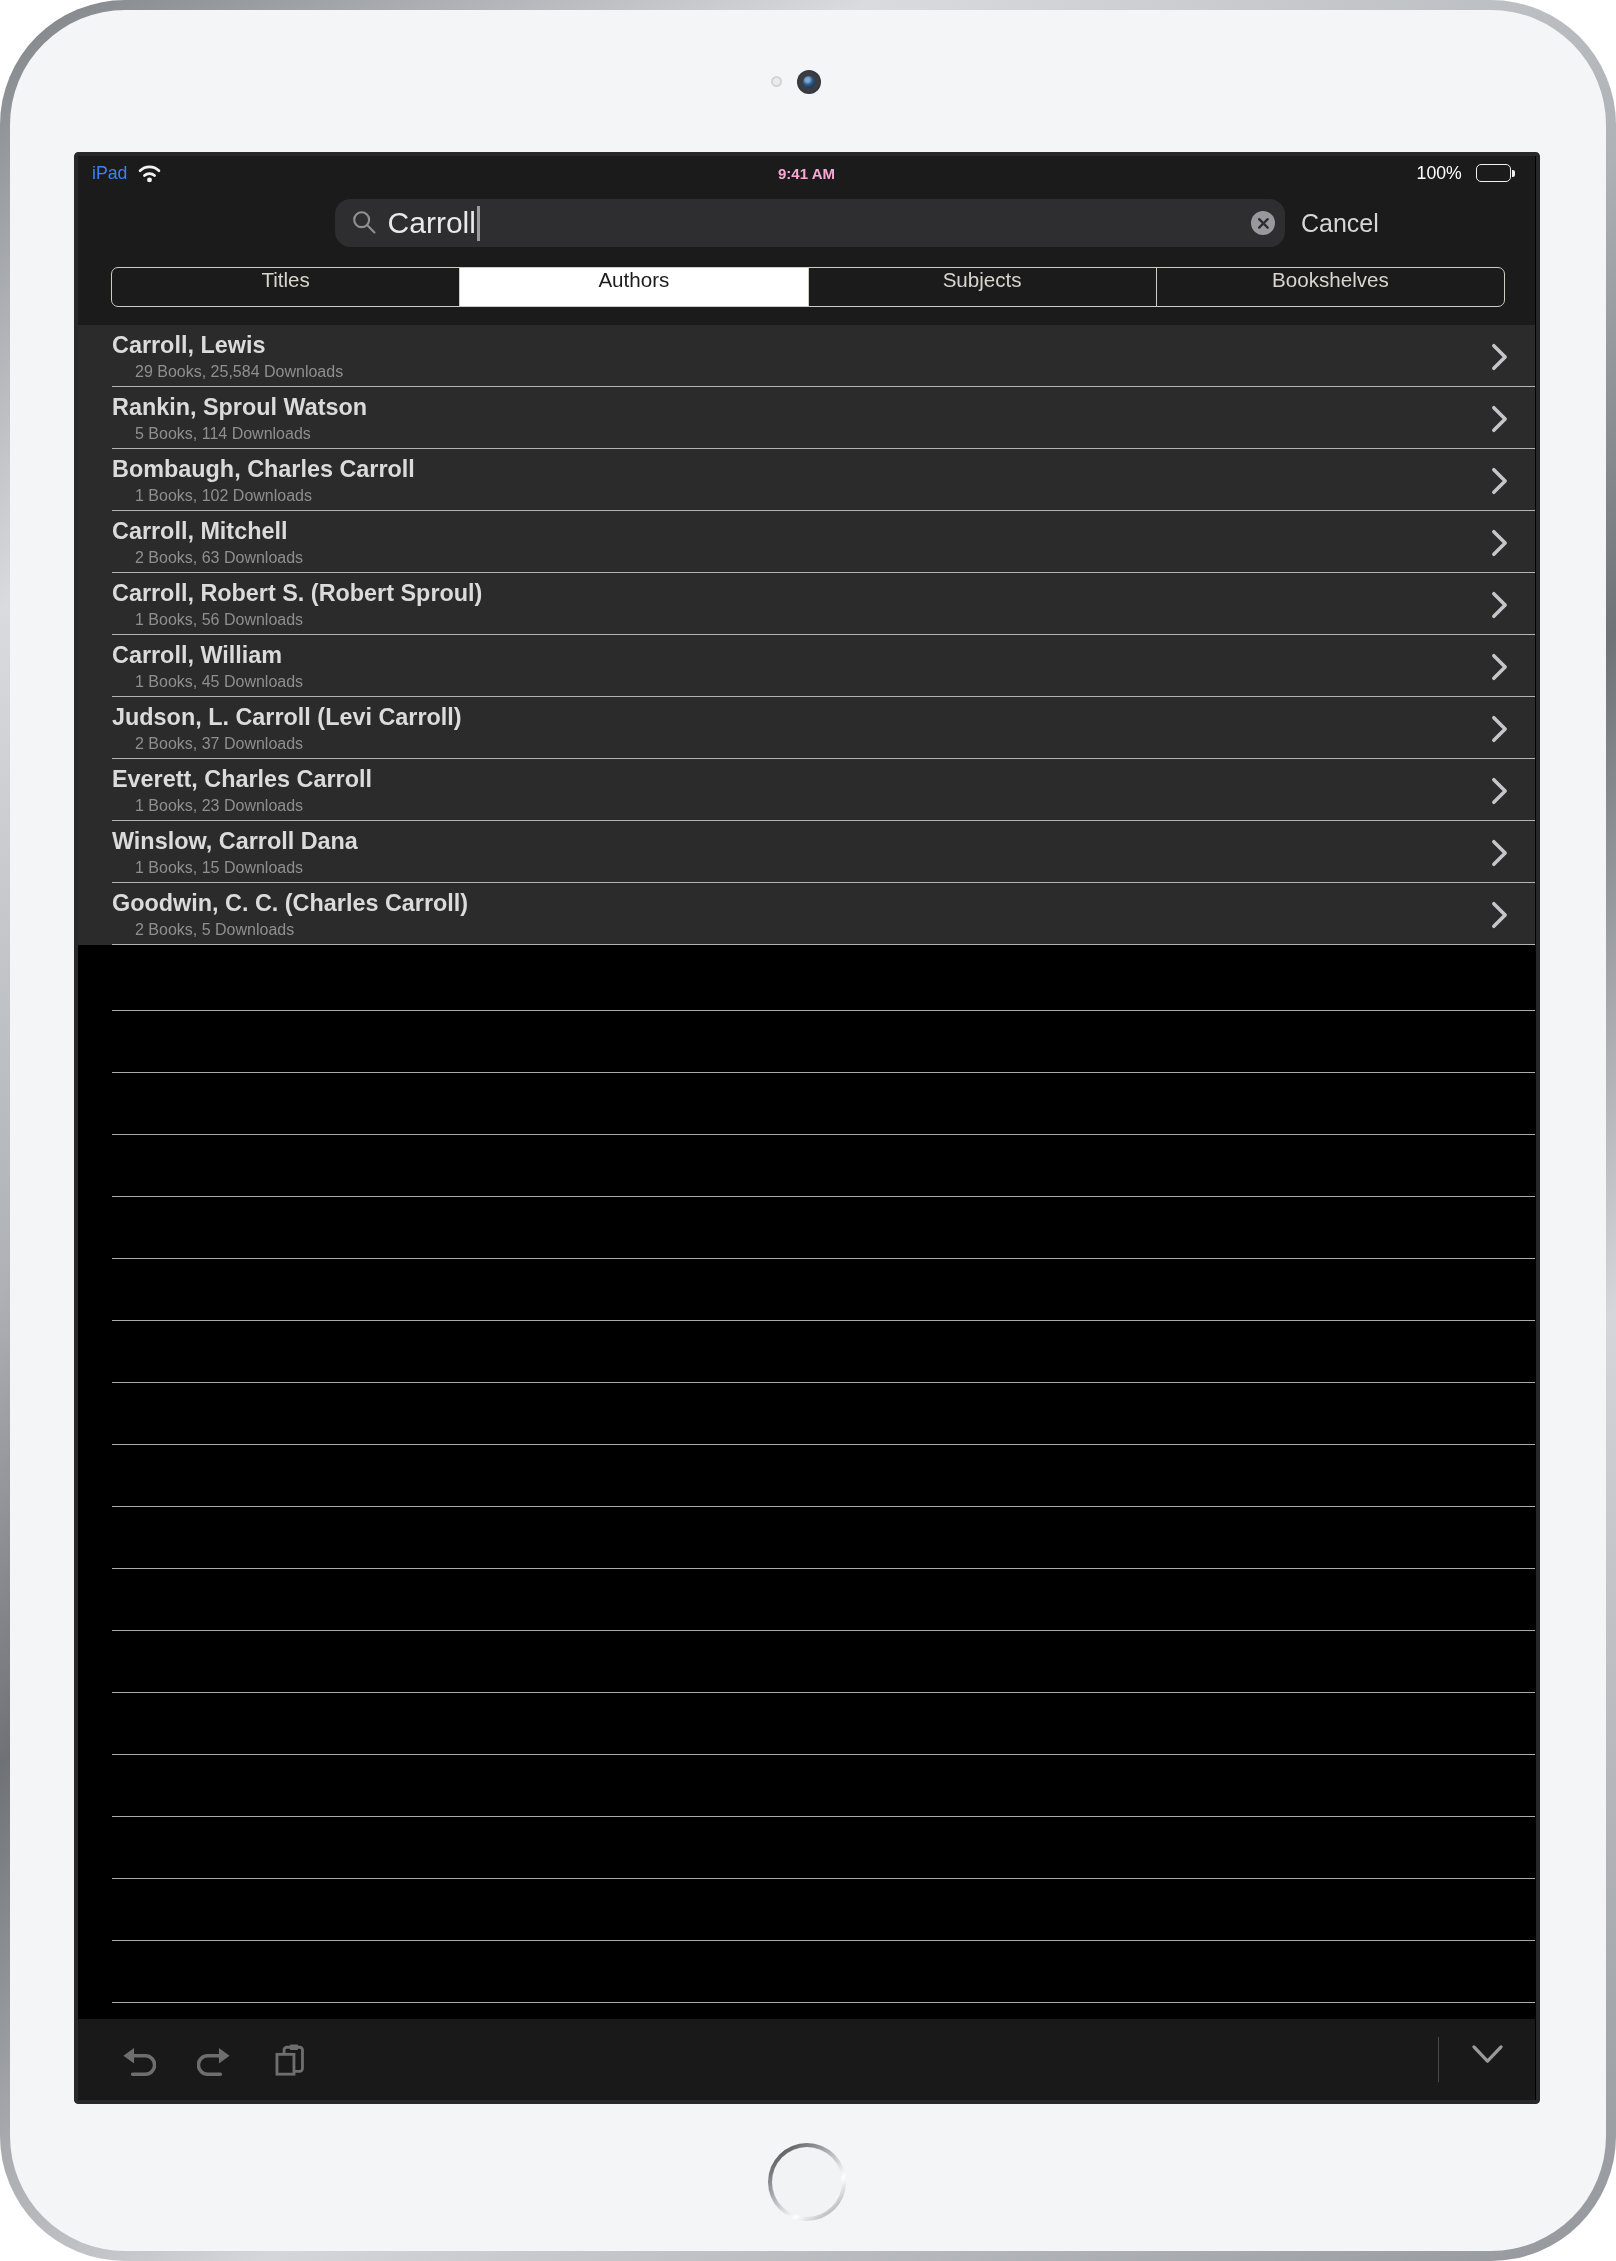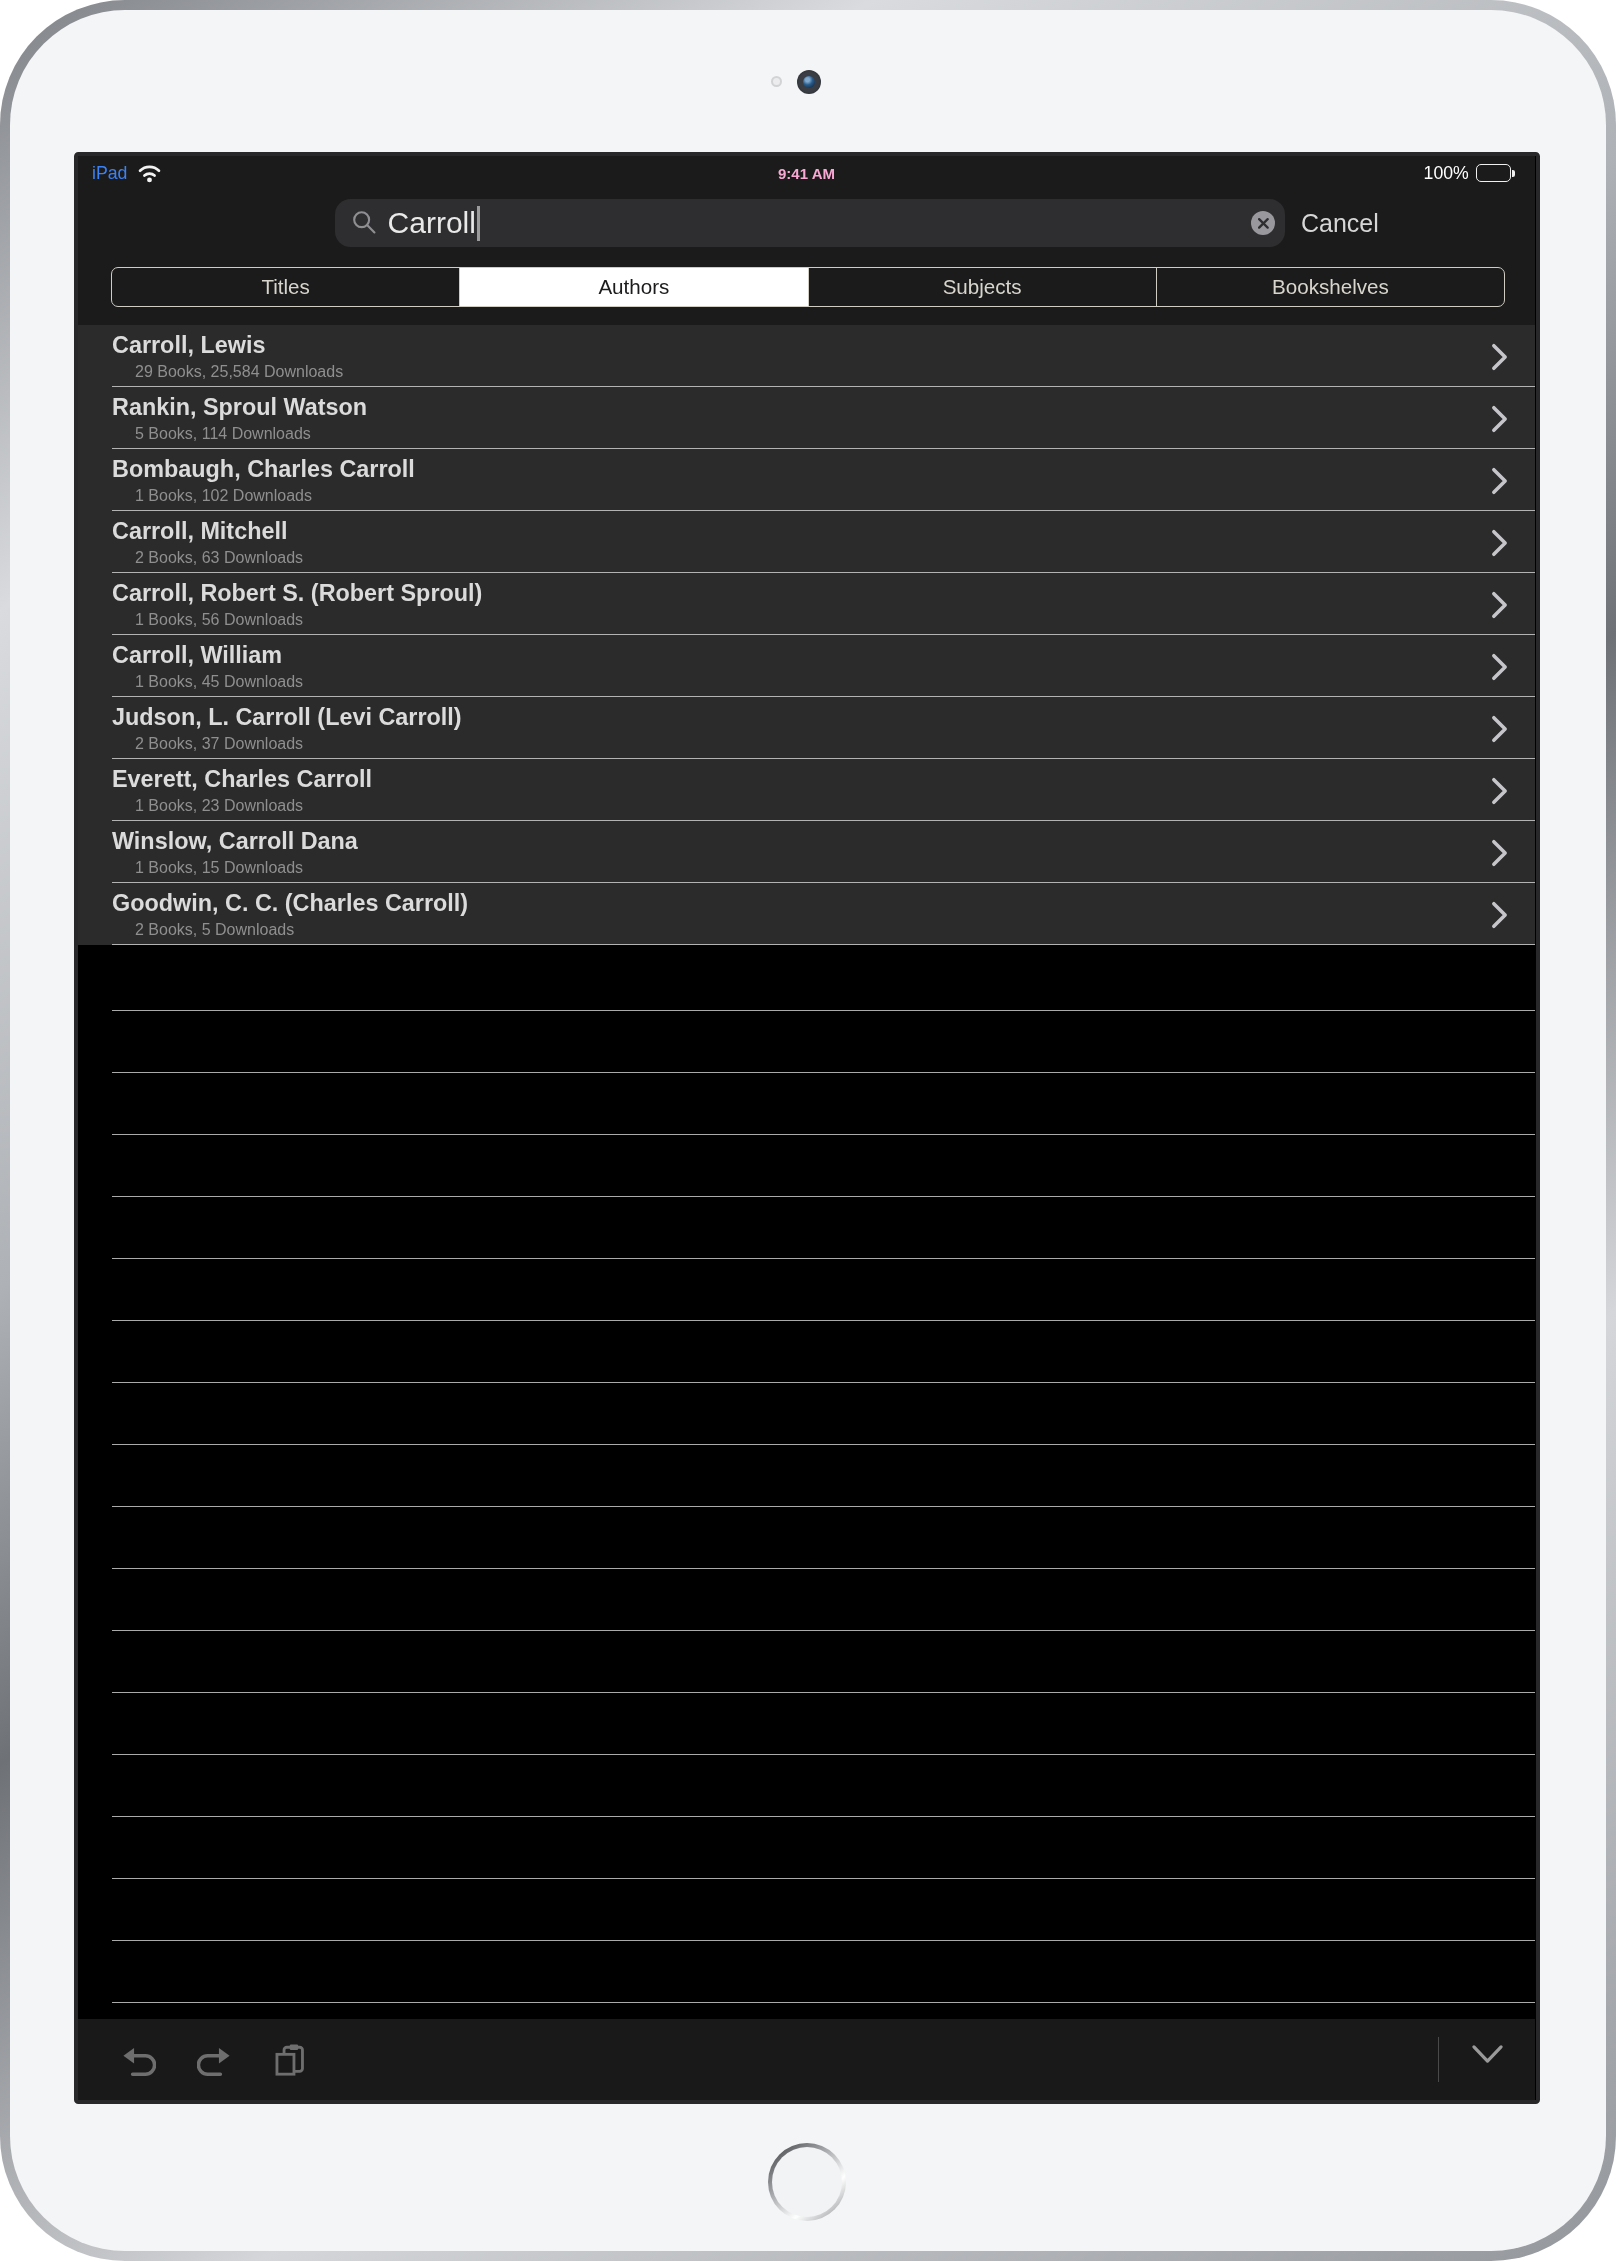--- a/index.html
+++ b/index.html
@@ -28,41 +28,41 @@
   .screen-inner{position:relative;width:1457px;height:1944px;}
 
   
   .header{position:absolute;left:0;top:0;width:1457px;height:169px;background:#1b1b1b;}
 
   .statusbar{position:absolute;left:0;top:0;width:100%;height:34px;display:flex;align-items:center;color:#f2f2f2;}
   .sb-left{position:absolute;left:14px;top:0;height:34px;display:flex;align-items:center;gap:8.5px;}
   .sb-carrier{font-size:17.7px;color:#3b82f6;}
   .sb-time{position:absolute;left:0;right:0;top:0;height:34px;display:flex;align-items:center;justify-content:center;
     font-size:15px;font-weight:700;color:#f9a8d4;}
-  .sb-right{position:absolute;right:20px;top:0;height:34px;display:flex;align-items:center;gap:7px;}
+  .sb-right{position:absolute;right:20px;top:0;height:34px;display:flex;align-items:center;gap:14px;}
   .sb-batt-pct{font-size:17.7px;color:#ffffff;}
   .battery{display:flex;align-items:center;}
   .battery .shell{width:35px;height:17.7px;border:1.8px solid #f0f0f0;border-radius:5px;box-sizing:border-box;padding:1.8px;}
   .battery .fill{width:100%;height:100%;background:#ffffff;border-radius:2.1px;}
   .battery .tip{width:2.8px;height:7px;background:#f0f0f0;border-radius:0 2.1px 2.1px 0;margin-left:1.4px;}
 
   
   .search-field{position:absolute;left:257px;top:43px;width:950px;height:48px;background:#2e2e30;
     border-radius:15.6px;display:flex;align-items:center;padding:0 15.6px;box-sizing:border-box;}
   .search-text{font-size:30px;color:#e9e9e9;margin-left:10px;}
   .cursor{display:inline-block;width:2.8px;height:35px;background:#9b9b9b;margin-left:1.4px;vertical-align:-5.7px;}
   .clear-btn{position:absolute;right:10px;top:12px;width:24px;height:24px;border-radius:50%;background:#98989d;
     display:flex;align-items:center;justify-content:center;}
   .cancel-btn{position:absolute;left:1223px;top:43px;height:48px;display:flex;align-items:center;
     font-size:25px;color:#d6d6d6;}
 
   
   .segmented{position:absolute;left:33px;top:111px;width:1394px;height:40px;border:1.4px solid #cfccc3;
     border-radius:7px;box-sizing:border-box;display:flex;overflow:hidden;background:#1b1b1b;}
-  .segment{flex:1 1 0;display:flex;align-items:center;justify-content:center;font-size:20.6px;color:#d8d5cd;
+  .segment{flex:1 1 0;display:flex;justify-content:center;font-size:20.6px;color:#d8d5cd;
     border-right:1.4px solid #cfccc3;}
   .segment:last-child{border-right:none;}
   .segment.selected{background:#ffffff;color:#1c1c1e;}
 
   
   .results{position:absolute;left:0;top:169px;width:1457px;}
   .row{position:relative;height:62px;background:#2b2b2c;}
   .row::after{content:"";position:absolute;left:34px;right:0;bottom:0;height:1.4px;background:#b3b3b3;}
   .row .name{position:absolute;left:34px;top:7px;font-size:23.4px;color:#dbdbdb;font-weight:bold;}
   .row .meta{position:absolute;left:34px;top:38px;font-size:16px;color:#8f8f8f;margin-left:23px;}

